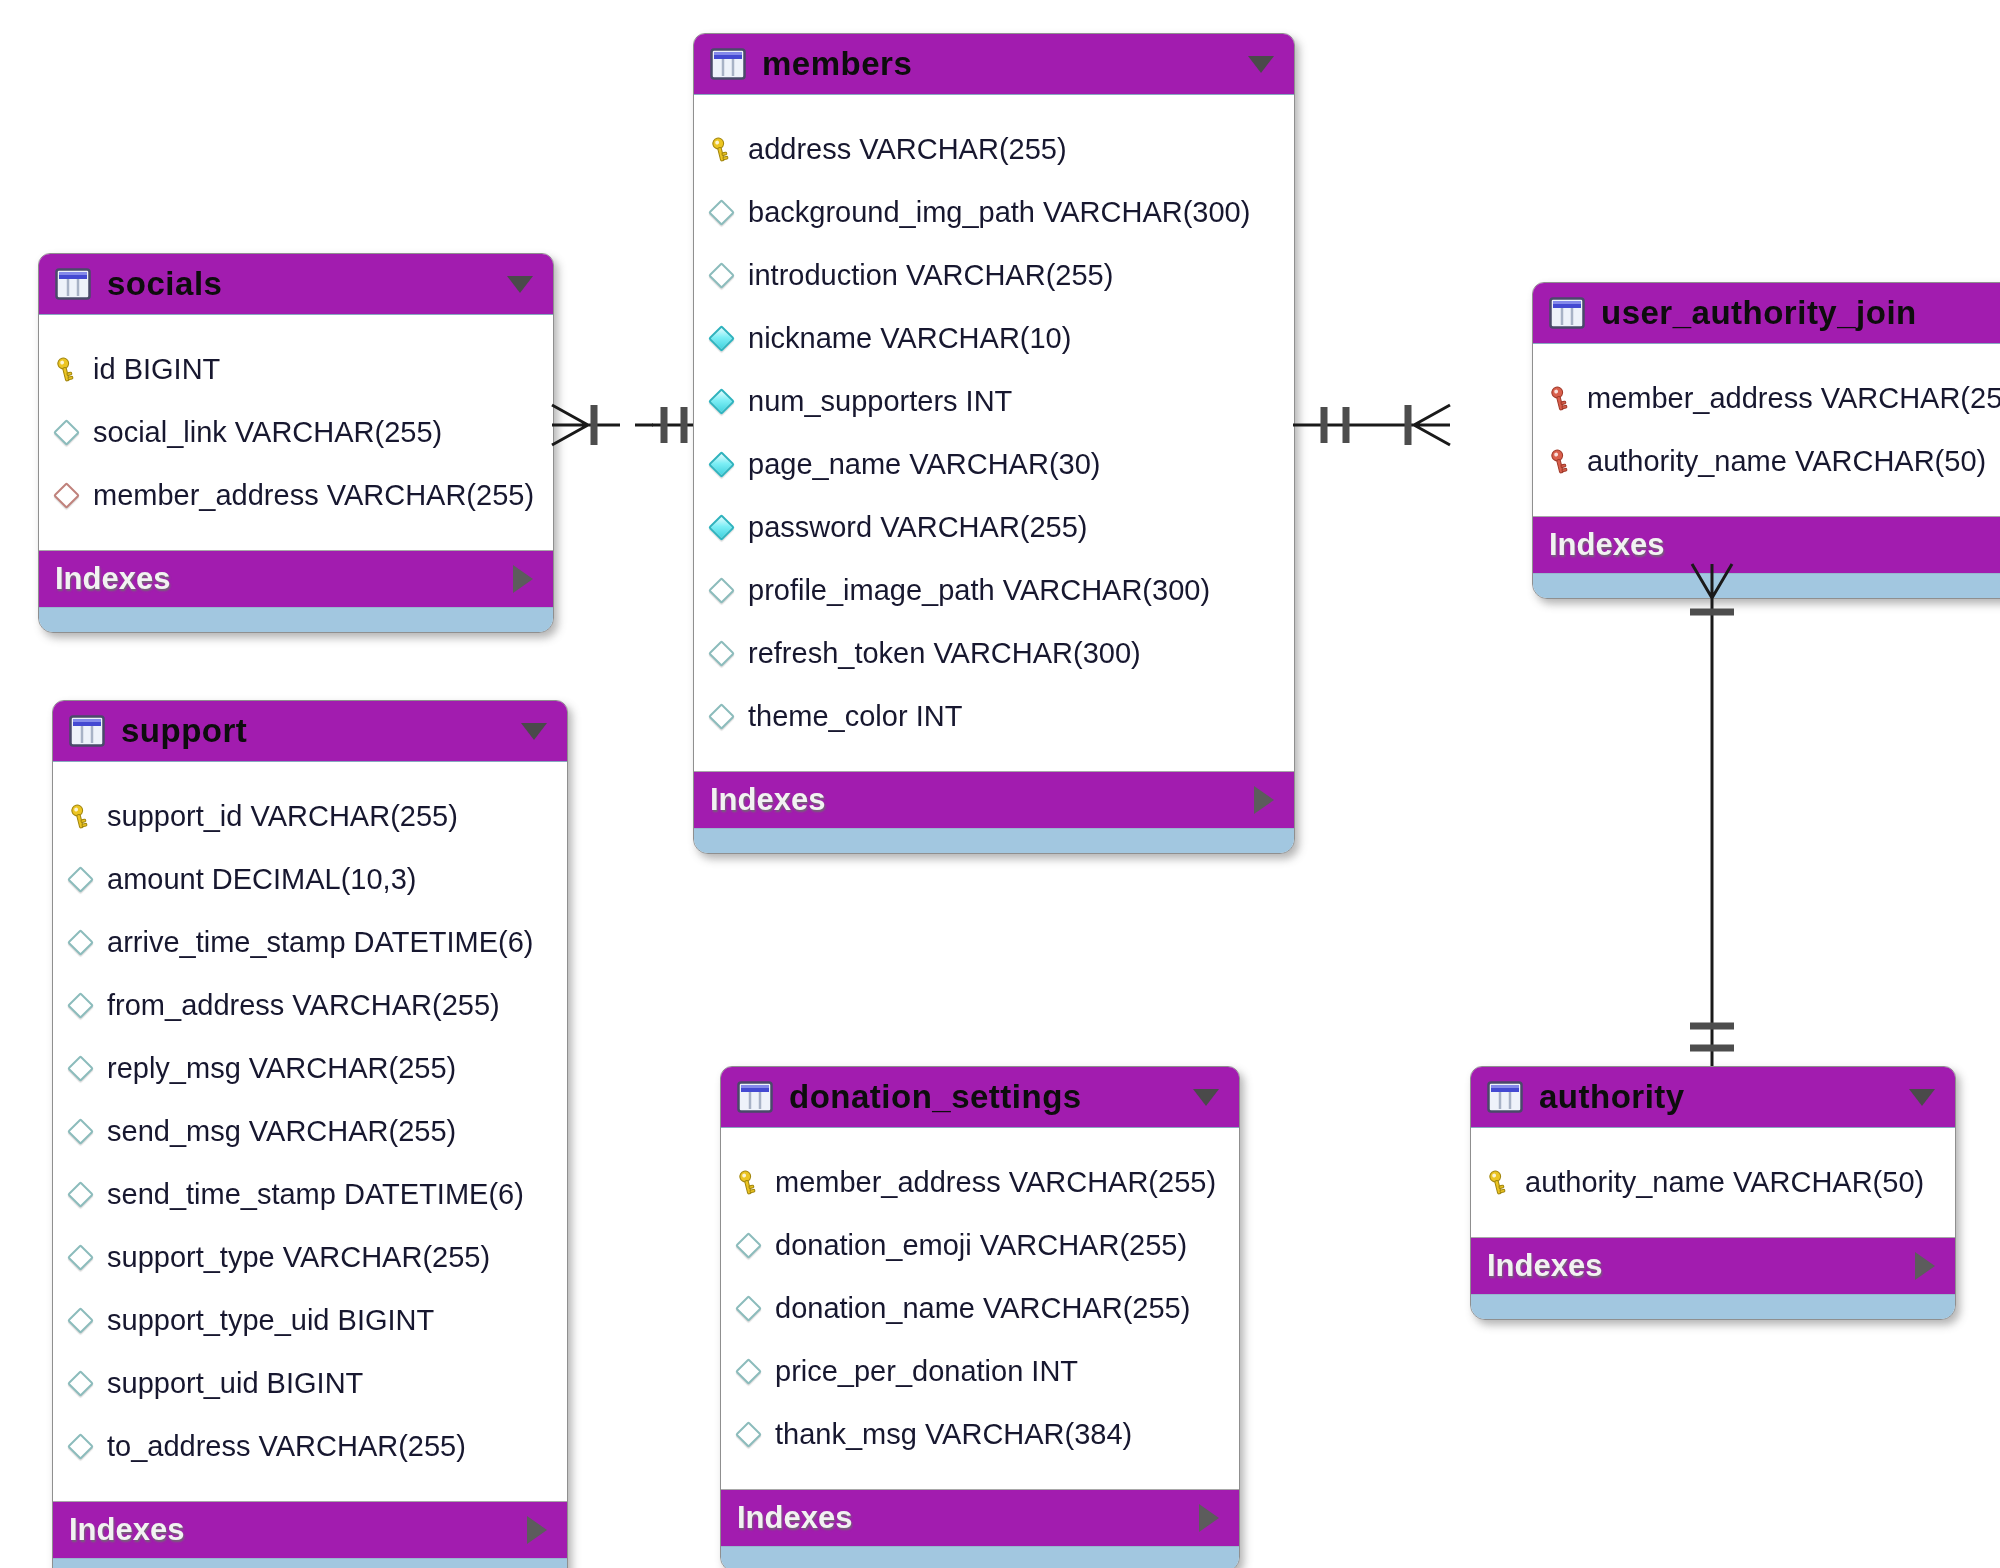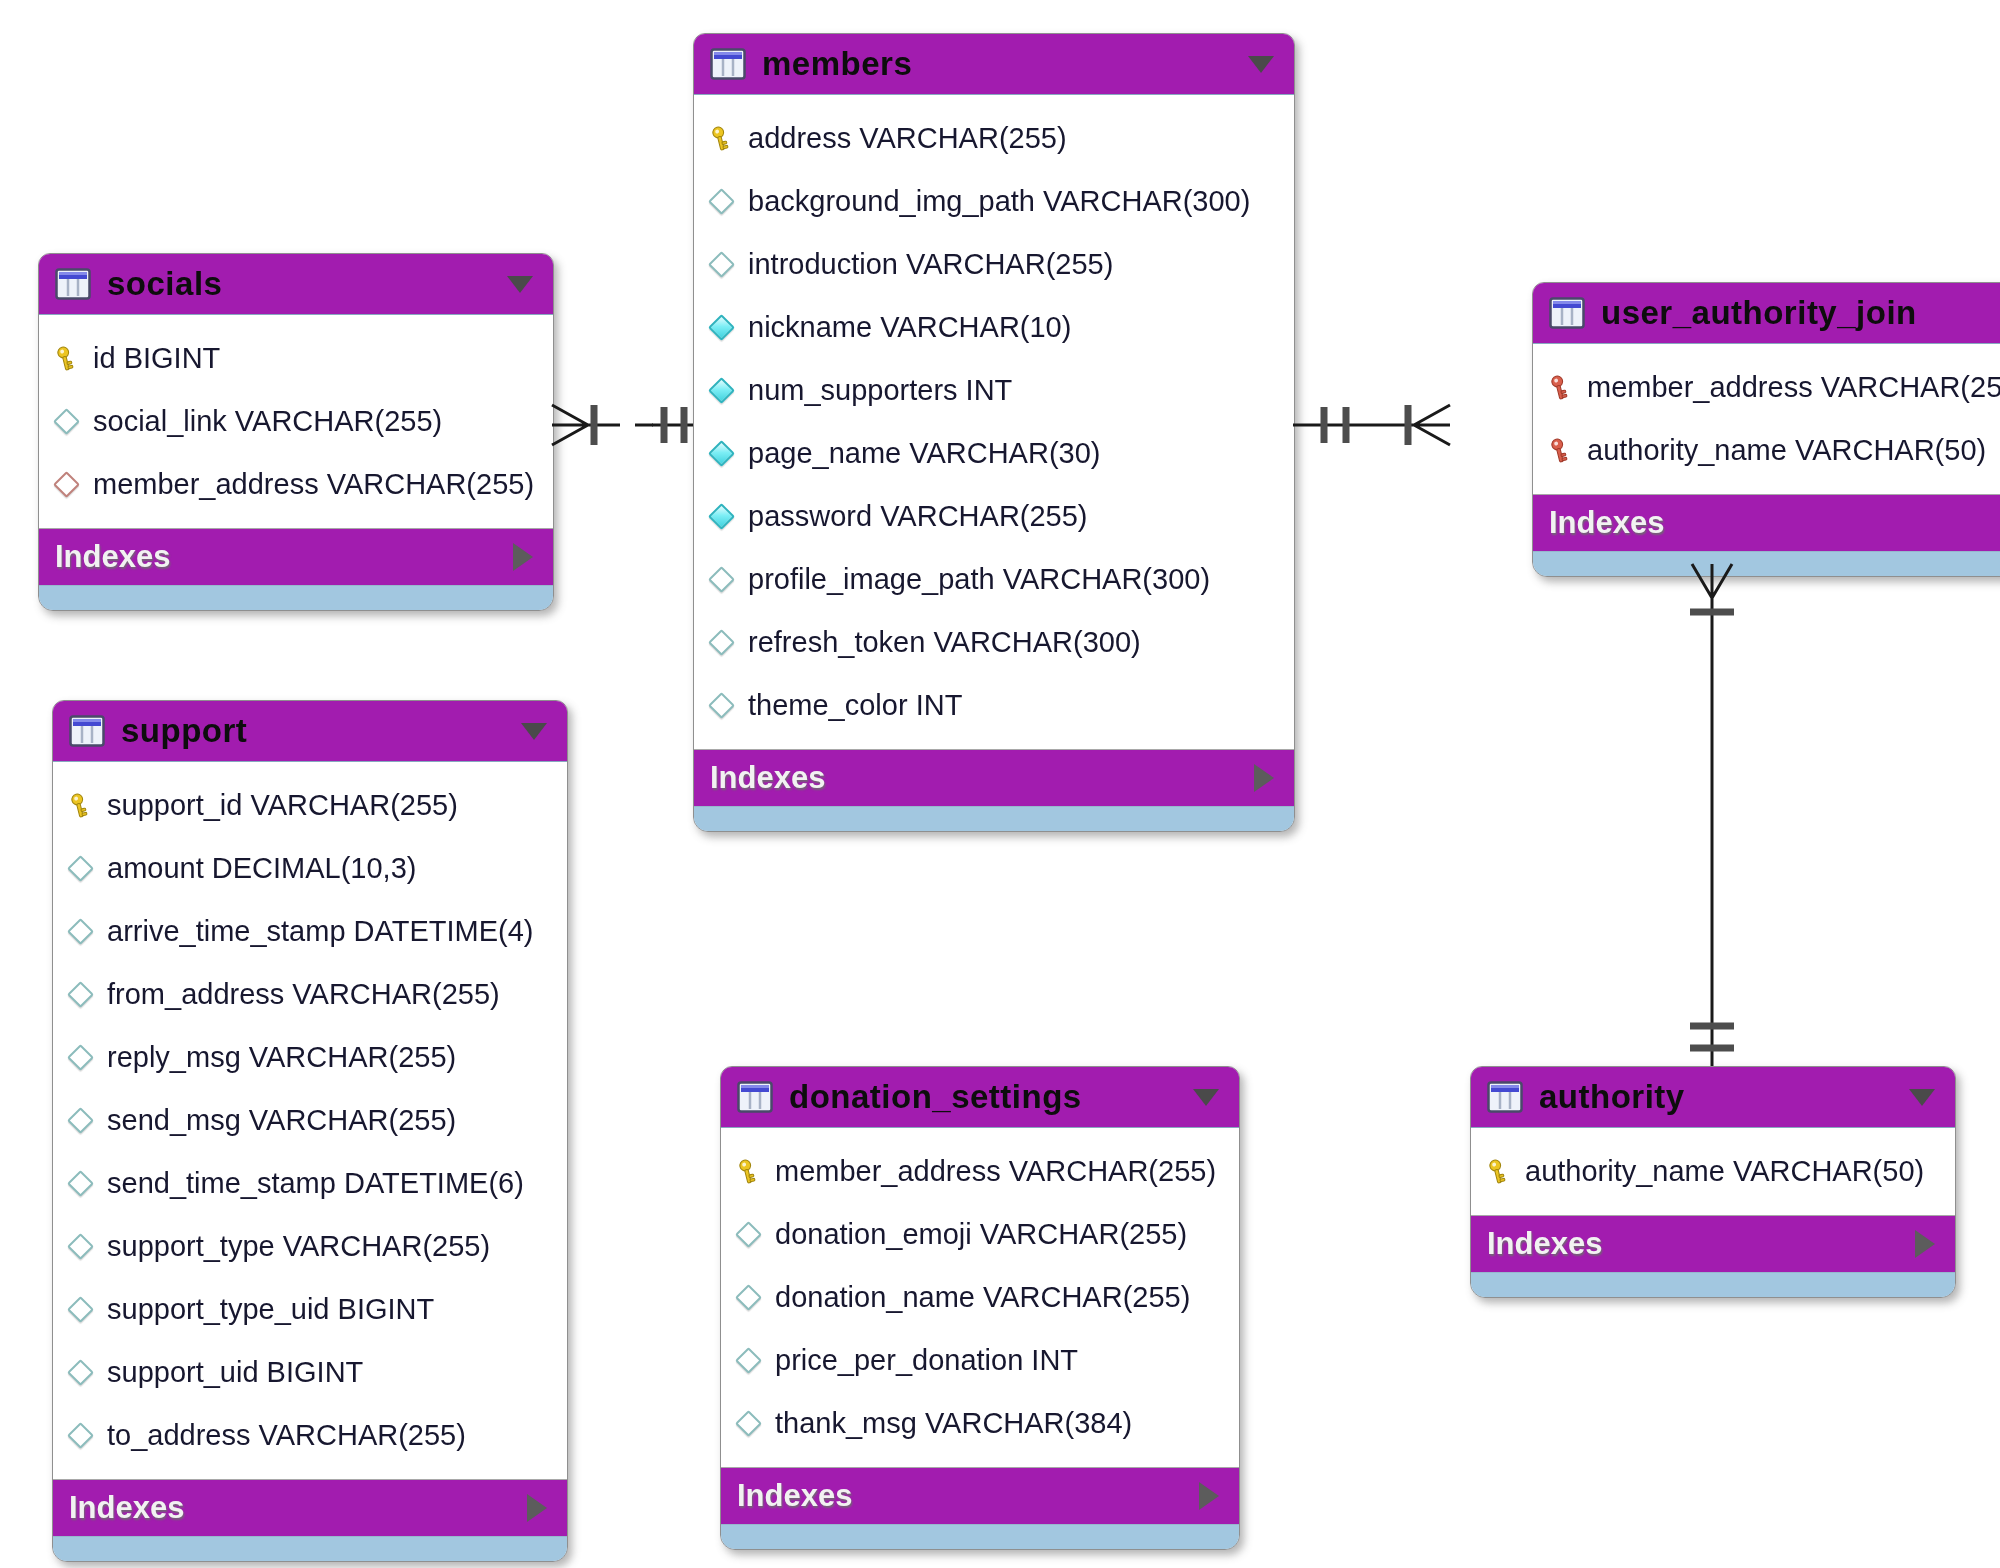--- a/index.html
+++ b/index.html
@@ -29,21 +29,21 @@
   .tc-title{
     flex:1;font-size:33px;font-weight:bold;color:#0d0d0d;
     white-space:nowrap;overflow:hidden;letter-spacing:0.5px;
   }
   .tc-collapse{
     width:0;height:0;flex:0 0 auto;
     border-left:13px solid transparent;border-right:13px solid transparent;
     border-top:17px solid #4a4a4a;
     cursor:pointer;
   }
-  .tc-rows{padding:12px 0;}
+  .tc-rows{padding:23px 0;}
   .row{
     height:63px;display:flex;align-items:center;gap:12px;
     padding:0 12px;white-space:nowrap;
   }
   .field-text{font-size:29px;color:#17172f;}
   .field-icon{
     width:30px;height:30px;flex:0 0 auto;
     display:flex;align-items:center;justify-content:center;
   }
   .icon-key svg{transform:rotate(-14deg);}
@@ -285,21 +285,21 @@
           </svg>
         </span>
         <span class="field-text">support_id VARCHAR(255)</span>
       </div>
       <div class="row">
         <span class="field-icon icon-diamond"></span>
         <span class="field-text">amount DECIMAL(10,3)</span>
       </div>
       <div class="row">
         <span class="field-icon icon-diamond"></span>
-        <span class="field-text">arrive_time_stamp DATETIME(4)</span>
+        <span class="field-text">arrive_time_stamp DATETIME(6)</span>
       </div>
       <div class="row">
         <span class="field-icon icon-diamond"></span>
         <span class="field-text">from_address VARCHAR(255)</span>
       </div>
       <div class="row">
         <span class="field-icon icon-diamond"></span>
         <span class="field-text">reply_msg VARCHAR(255)</span>
       </div>
       <div class="row">

